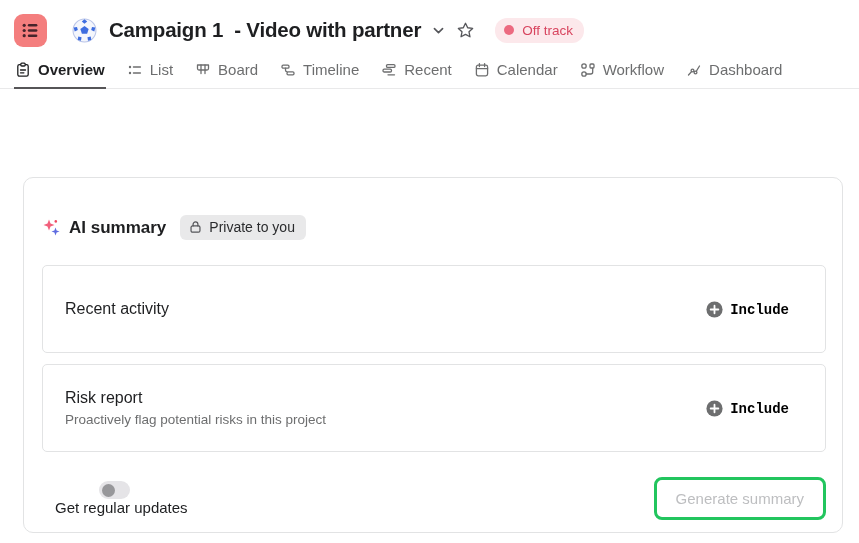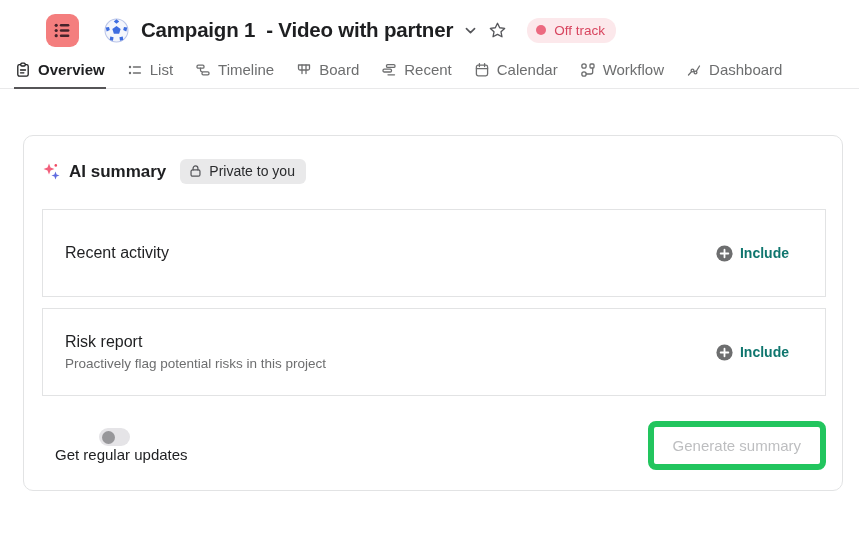--- a/index.html
+++ b/index.html
@@ -2,21 +2,21 @@
 <html><head>
 <meta charset="utf-8">
 <style>
   * { margin: 0; padding: 0; box-sizing: border-box; }
   html, body { width: 859px; height: 543px; background: #ffffff; overflow: hidden; }
   body { font-family: "Liberation Sans", "DejaVu Sans", sans-serif; color: #1e1f21; }
 
   
   .topbar {
     display: flex; align-items: center;
-    padding: 12px 14px 0 14px; height: 48px; margin-left: 32px;
+    padding: 12px 14px 0 14px; height: 48px;
   }
   .app-icon {
     width: 33px; height: 33px; border-radius: 9px;
     background: #f47e7e; border: none; cursor: pointer;
     display: flex; align-items: center; justify-content: center;
     flex: 0 0 auto;
   }
   .project-emoji { margin-left: 25px; width: 25px; height: 25px; display: flex; align-items: center; }
   .page-title {
     margin-left: 12px; font-size: 20.5px; font-weight: 700;
@@ -43,63 +43,63 @@
   .tab {
     display: flex; align-items: center; gap: 7px;
     padding: 7px 1px 9px 1px; font-size: 15px; color: #6d6e6f;
     cursor: pointer; border-bottom: 2.5px solid transparent; margin-bottom: -1px;
   }
   .tab svg { flex: 0 0 auto; }
   .tab.active { color: #1e1f21; font-weight: 700; border-bottom-color: #565557; }
 
   
   .ai-card {
-    margin: 46px 16px 0 23px; width: 820px; height: 356px;
+    margin: 88px 16px 0 23px; width: 820px; height: 356px;
     border: 1px solid #e2e3e4; border-radius: 10px;
-    padding: 23px 16px 0 18px; background: #fff;
+    padding: 37px 16px 0 18px; background: #fff;
   }
   .ai-header { display: flex; align-items: center; }
   .sparkle-wrap { width: 20px; height: 20px; margin-right: 7px; }
   .ai-title { font-size: 17px; font-weight: 700; color: #1e1f21; }
   .privacy-pill {
     margin-left: 14px; display: flex; align-items: center; gap: 7px;
     background: #e9e9ea; border-radius: 6px; padding: 4px 11px 5px 9px;
     font-size: 14px; color: #2a2b2d; justify-content: space-between;
   }
 
   
   .option-card {
-    margin-top: 25px; border: 1px solid #e2e3e4; border-radius: 0;
+    margin-top: 25px; border: 1px solid #e2e3e4; border-radius: 5px;
     height: 88px; padding: 0 36px 0 22px;
     display: flex; align-items: center; justify-content: space-between;
     cursor: pointer; background: #fff; gap: 44px;
   }
   .option-card + .option-card { margin-top: 11px; }
   .option-title { font-size: 16px; color: #1e1f21; }
   .option-desc { font-size: 13.5px; color: #6d6e6f; margin-top: 5px; }
   .include-btn {
-    display: flex; align-items: center; gap: 7px;
+    display: flex; align-items: flex-end; gap: 7px;
     background: none; border: none; cursor: pointer;
-    font-family: Liberation Sans, sans-serif; font-size: 14px; font-weight: 700; color: #0f766e;
+    font-family: Liberation Mono, monospace; font-size: 14px; font-weight: 700; color: #000000;
   }
 
   
   .ai-footer { margin-top: 25px; display: flex; align-items: center; justify-content: space-between; }
   .toggle-group { display: flex; align-items: center; flex-direction: column; }
   .toggle {
     width: 31px; height: 18px; border-radius: 999px; background: #e5e4e7;
     position: relative; cursor: pointer; border: none; flex: 0 0 auto;
   }
   .toggle-knob {
     position: absolute; left: 2.5px; top: 2.5px; width: 13px; height: 13px;
     border-radius: 50%; background: #97979a;
   }
   .toggle-label { margin-left: 13px; font-size: 15px; color: #1e1f21; }
   .generate-btn {
-    border: 6px solid #22c55e; border-radius: 8px; background: #fff;
+    border: 3px solid #22c55e; border-radius: 8px; background: #fff;
     padding: 10px 19px; font-family: inherit; font-size: 15px; color: #bdbec0;
     cursor: default;
     text-align: center;
   }
 </style>
 </head>
 <body>
 
 <header class="topbar">
   <button class="app-icon">
@@ -163,33 +163,33 @@
       <circle cx="3" cy="5" r="1.2" fill="#6d6e6f" stroke="none"></circle>
         <path d="M6.4 5 h7"></path>
       <circle cx="3" cy="11" r="1.2" fill="#6d6e6f" stroke="none"></circle>
         <path d="M6.4 11 h7"></path>
     </svg>
     <span>List</span>
   </div>
 
   <div class="tab">
     <svg width="16" height="16" viewBox="0 0 16 16" fill="none" stroke="#6d6e6f" stroke-width="1.3" stroke-linecap="round">
+      <path d="M2.5 3 h11 M2.5 3 v3.5 a1.5 1.5 0 0 0 1.5 1.5 h8 a1.5 1.5 0 0 0 1.5 -1.5 V3"></path>
+      <path d="M6 3 v8.5 M10 3 v8.5"></path>
+    </svg>
+    <span>Board</span>
+  </div>
+
+  <div class="tab">
+    <svg width="16" height="16" viewBox="0 0 16 16" fill="none" stroke="#6d6e6f" stroke-width="1.3" stroke-linecap="round">
       <rect x="2" y="3.2" width="7" height="3" rx="1.2"></rect>
       <rect x="7" y="9.8" width="7" height="3" rx="1.2"></rect>
       <path d="M5.5 6.2 v2 a1.4 1.4 0 0 0 1.4 1.4 h0.1"></path>
     </svg>
     <span>Timeline</span>
-  </div>
-
-  <div class="tab">
-    <svg width="16" height="16" viewBox="0 0 16 16" fill="none" stroke="#6d6e6f" stroke-width="1.3" stroke-linecap="round">
-      <path d="M2.5 3 h11 M2.5 3 v3.5 a1.5 1.5 0 0 0 1.5 1.5 h8 a1.5 1.5 0 0 0 1.5 -1.5 V3"></path>
-      <path d="M6 3 v8.5 M10 3 v8.5"></path>
-    </svg>
-    <span>Board</span>
   </div>
 
   <div class="tab">
     <svg width="16" height="16" viewBox="0 0 16 16" fill="none" stroke="#6d6e6f" stroke-width="1.3" stroke-linecap="round">
       <rect x="5.5" y="2.6" width="8.5" height="2.8" rx="1.2"></rect>
       <rect x="2" y="7.2" width="8.5" height="2.8" rx="1.2"></rect>
       <path d="M7 12.8 h6.5"></path>
     </svg>
     <span>Recent</span>
   </div>

